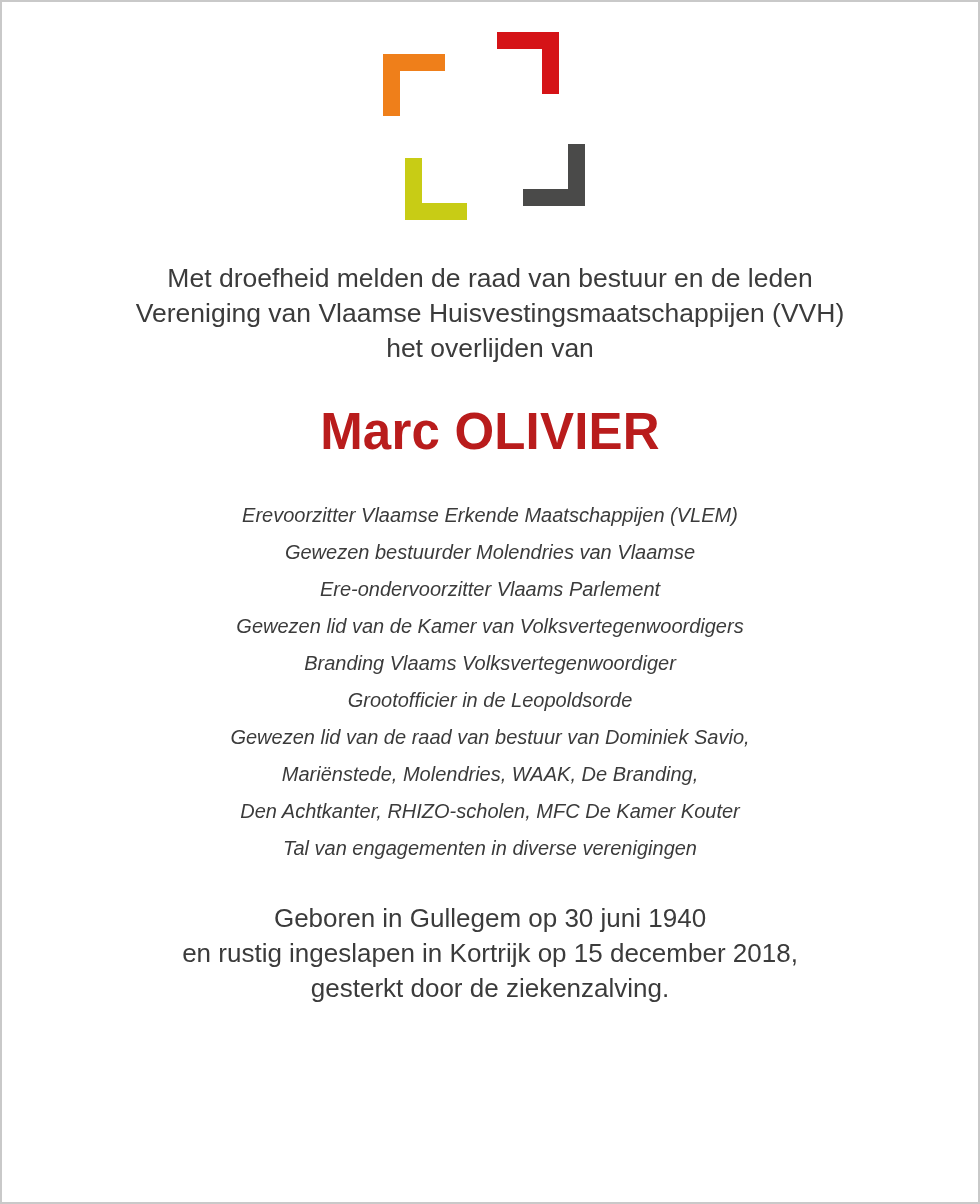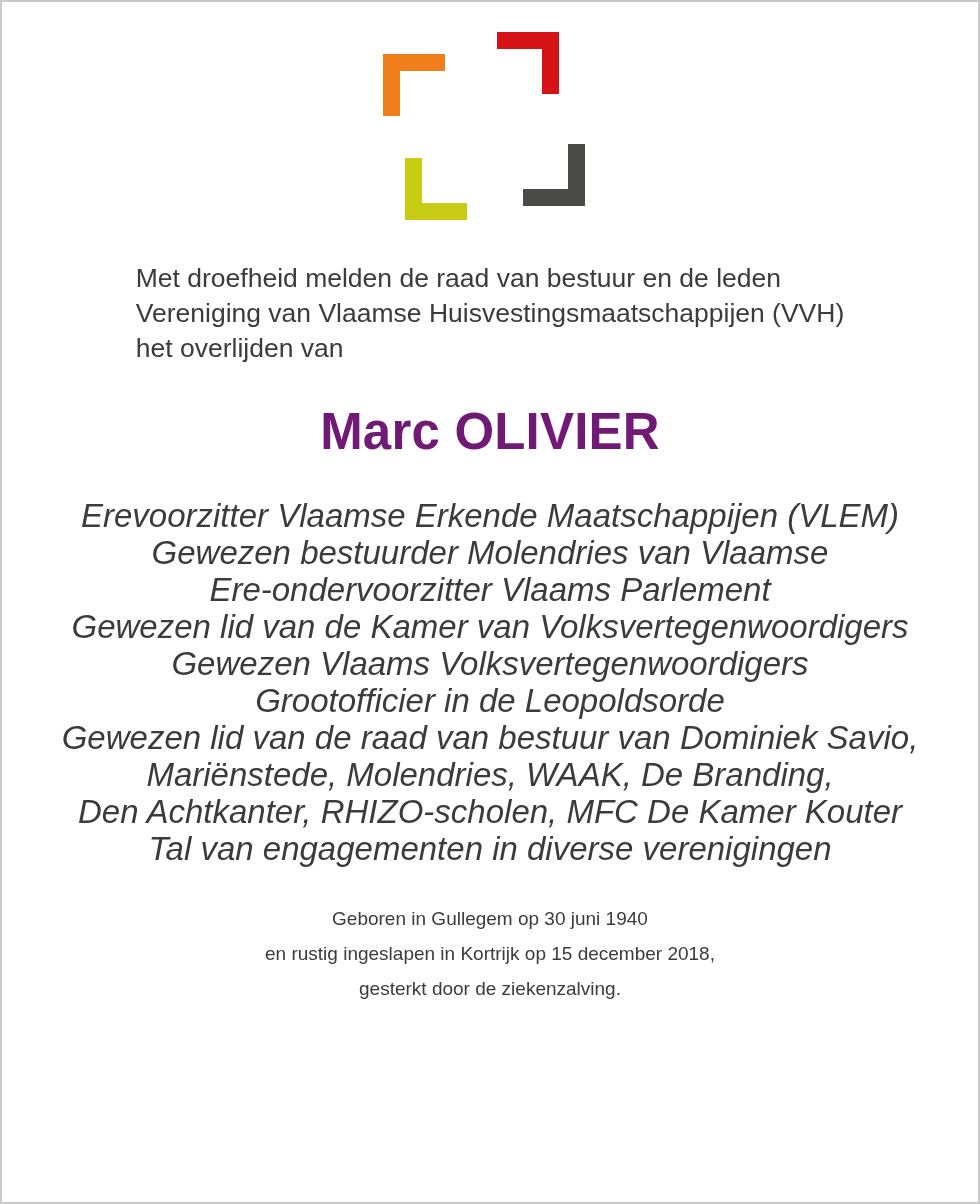--- a/index.html
+++ b/index.html
@@ -59,47 +59,47 @@
     left: 148px;
     top: 118px;
     border-right: 17px solid #4a4a49;
     border-bottom: 17px solid #4a4a49;
   }
 
   
   .intro {
     font-size: 26.5px;
     line-height: 35px;
-    text-align: left;
+    text-align: center;
     color: #3b3b3b;
     max-width: 820px;
   }
   .intro div { white-space: nowrap; }
 
   .name {
     font-size: 51px;
     font-weight: bold;
     letter-spacing: 0.2px;
     text-align: center;
-    color: #701a75;
+    color: #b91c1c;
     margin: 36px 0 36px 0;
   }
 
   .titles {
-    font-size: 33px;
+    font-size: 20px;
     line-height: 37px;
     font-style: italic;
     text-align: center;
     color: #3b3b3b;
     max-width: 900px;
   }
   .titles div { white-space: nowrap; }
 
   .dates {
-    font-size: 19px;
+    font-size: 26px;
     line-height: 35px;
     text-align: center;
     color: #3b3b3b;
     margin-top: 34px;
     max-width: 880px;
   }
   .dates div { white-space: nowrap; }
 </style>
 </head>
 <body>
@@ -119,21 +119,21 @@
     <div>het overlijden van</div>
   </div>
 
   <div class="name">Marc OLIVIER</div>
 
   <div class="titles">
     <div>Erevoorzitter Vlaamse Erkende Maatschappijen (VLEM)</div>
     <div>Gewezen bestuurder Molendries van Vlaamse</div>
     <div>Ere-ondervoorzitter Vlaams Parlement</div>
     <div>Gewezen lid van de Kamer van Volksvertegenwoordigers</div>
-    <div>Gewezen Vlaams Volksvertegenwoordigers</div>
+    <div>Branding Vlaams Volksvertegenwoordiger</div>
     <div>Grootofficier in de Leopoldsorde</div>
     <div>Gewezen lid van de raad van bestuur van Dominiek Savio,</div>
     <div>Mariënstede, Molendries, WAAK, De Branding,</div>
     <div>Den Achtkanter, RHIZO-scholen, MFC De Kamer Kouter</div>
     <div>Tal van engagementen in diverse verenigingen</div>
   </div>
 
   <div class="dates">
     <div>Geboren in Gullegem op 30 juni 1940</div>
     <div>en rustig ingeslapen in Kortrijk op 15 december 2018,</div>

